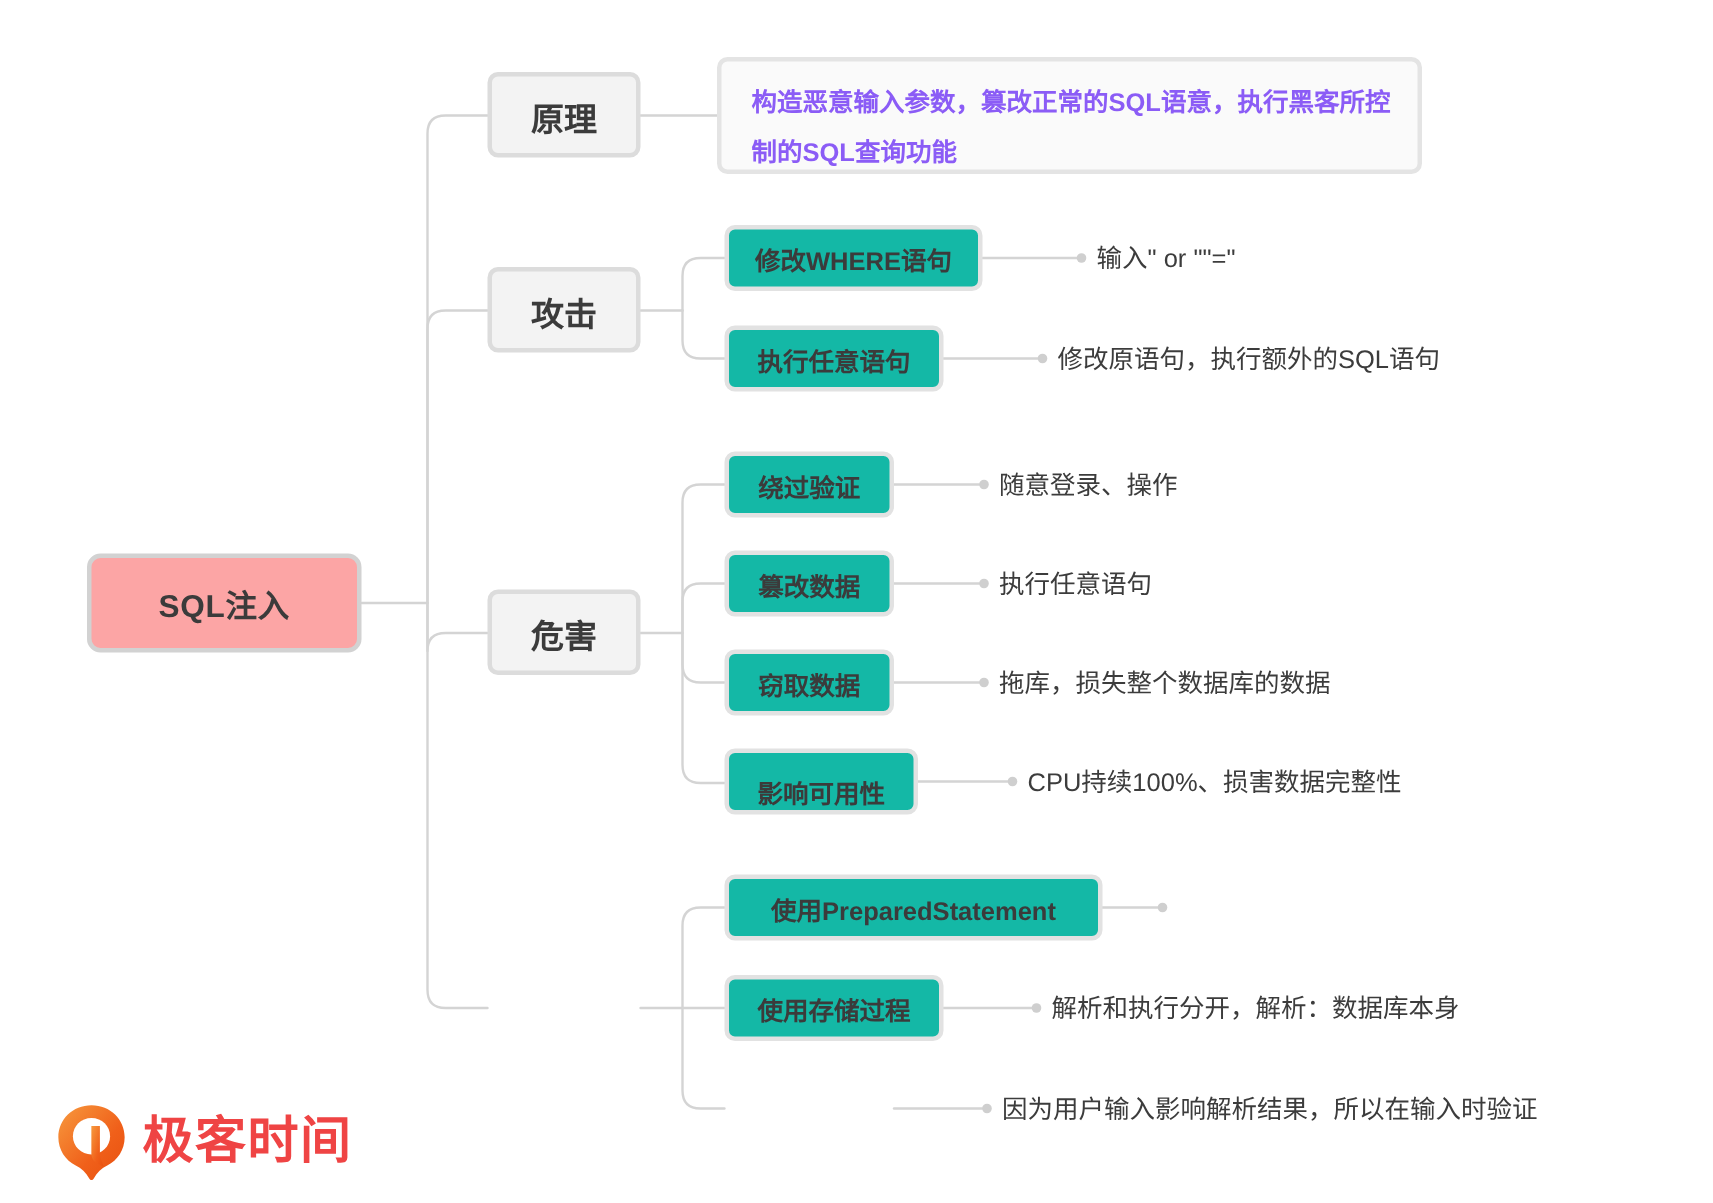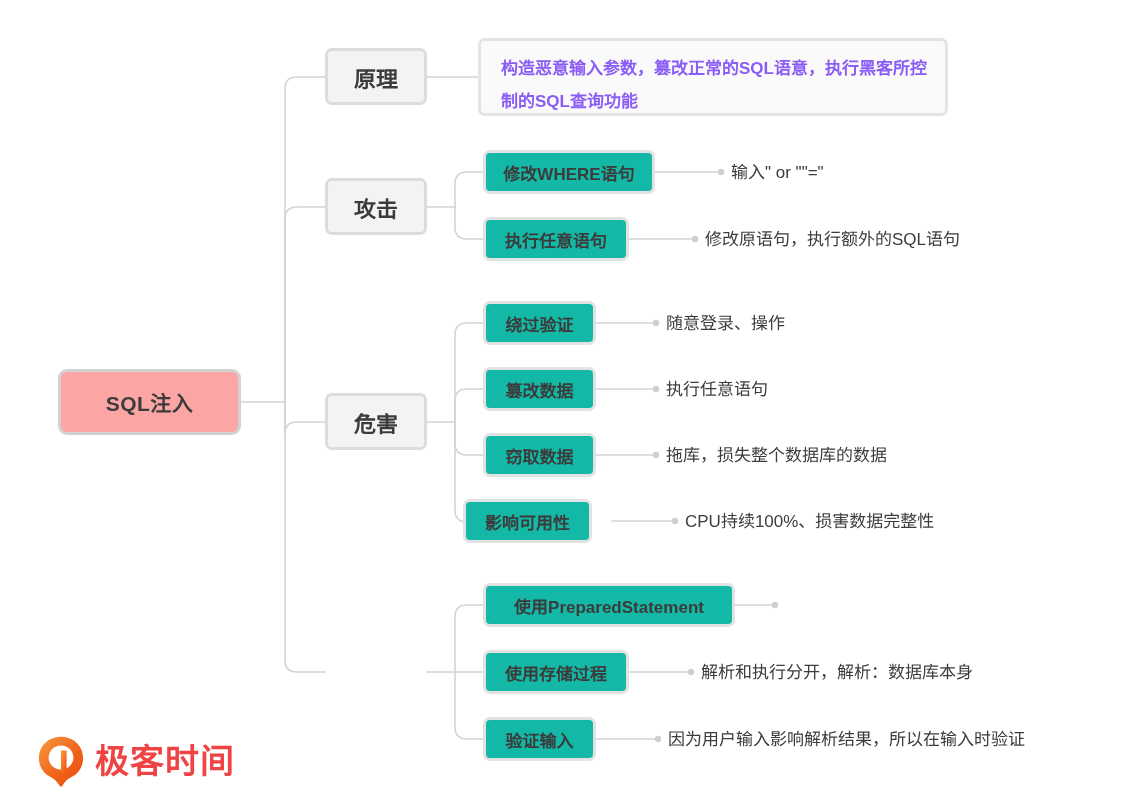--- a/index.html
+++ b/index.html
@@ -209,41 +209,38 @@
     <span>执行任意语句</span>
   </div>
 
   <div class="node lvl2" style="left:483px; top:433px; width:113px; height:44px;">
     <span>窃取数据</span>
   </div>
   <div class="leaftext" style="left:666px; top:447px;">
     <span>拖库，损失整个数据库的数据</span>
   </div>
 
-  <div class="node lvl2" style="left:463px; top:499px; width:129px; height:44px;">
+  <div class="node lvl2" style="left:483px; top:499px; width:129px; height:44px;align-items:flex-end;">
     <span>影响可用性</span>
   </div>
   <div class="leaftext" style="left:685px; top:513px;">
     <span>CPU持续100%、损害数据完整性</span>
   </div>
 
   <div class="node lvl2" style="left:483px; top:583px; width:252px; height:44px;">
     <span>使用PreparedStatement</span>
   </div>
 
   <div class="node lvl2" style="left:483px; top:650px; width:146px; height:44px;">
     <span>使用存储过程</span>
   </div>
   <div class="leaftext" style="left:701px; top:664px;">
     <span>解析和执行分开，解析：数据库本身</span>
   </div>
 
-  <div class="node lvl2" style="left:483px; top:717px; width:113px; height:44px;">
-    <span>验证输入</span>
-  </div>
   <div class="leaftext" style="left:668px; top:731px;">
     <span>因为用户输入影响解析结果，所以在输入时验证</span>
   </div>
 
   <div id="logo">
     <span class="mark">
       <svg viewBox="0 0 46 52" width="46" height="52">
         <defs>
           <linearGradient id="gtgrad" x1="0" y1="0" x2="1" y2="1">
             <stop offset="0%" stop-color="#F79A3E"></stop>

